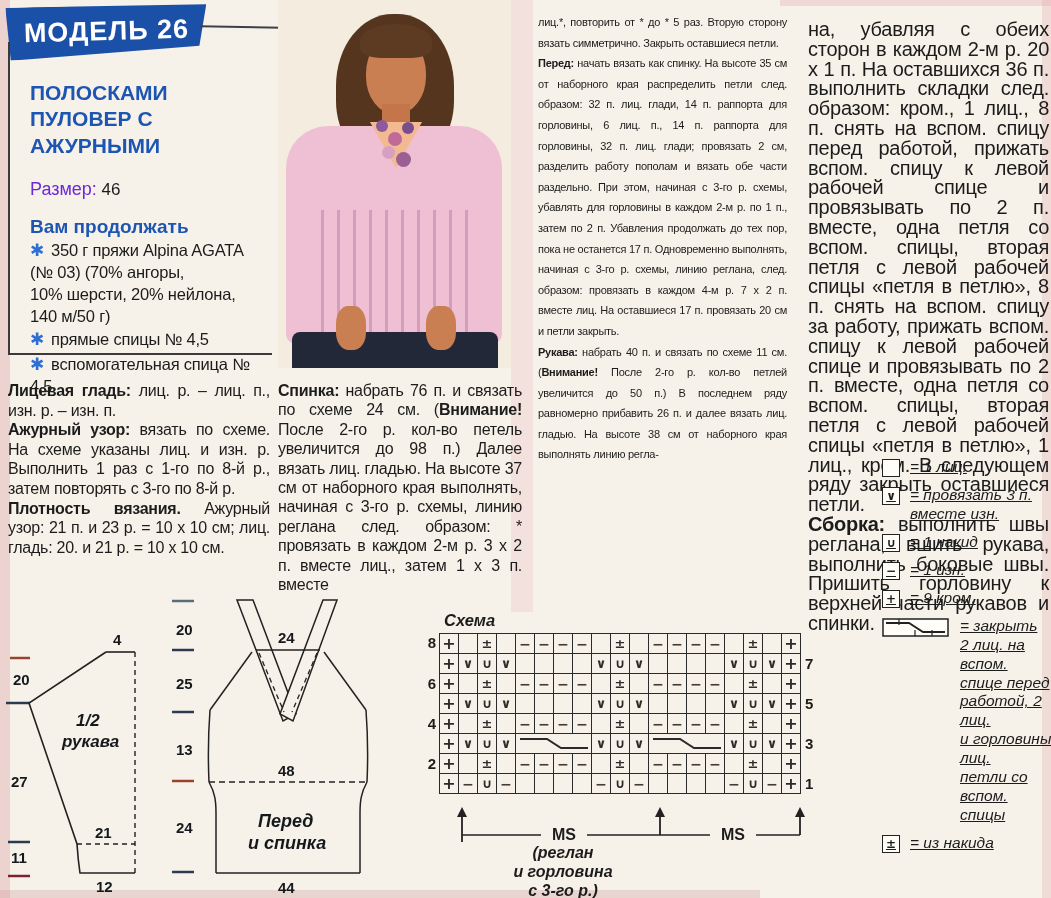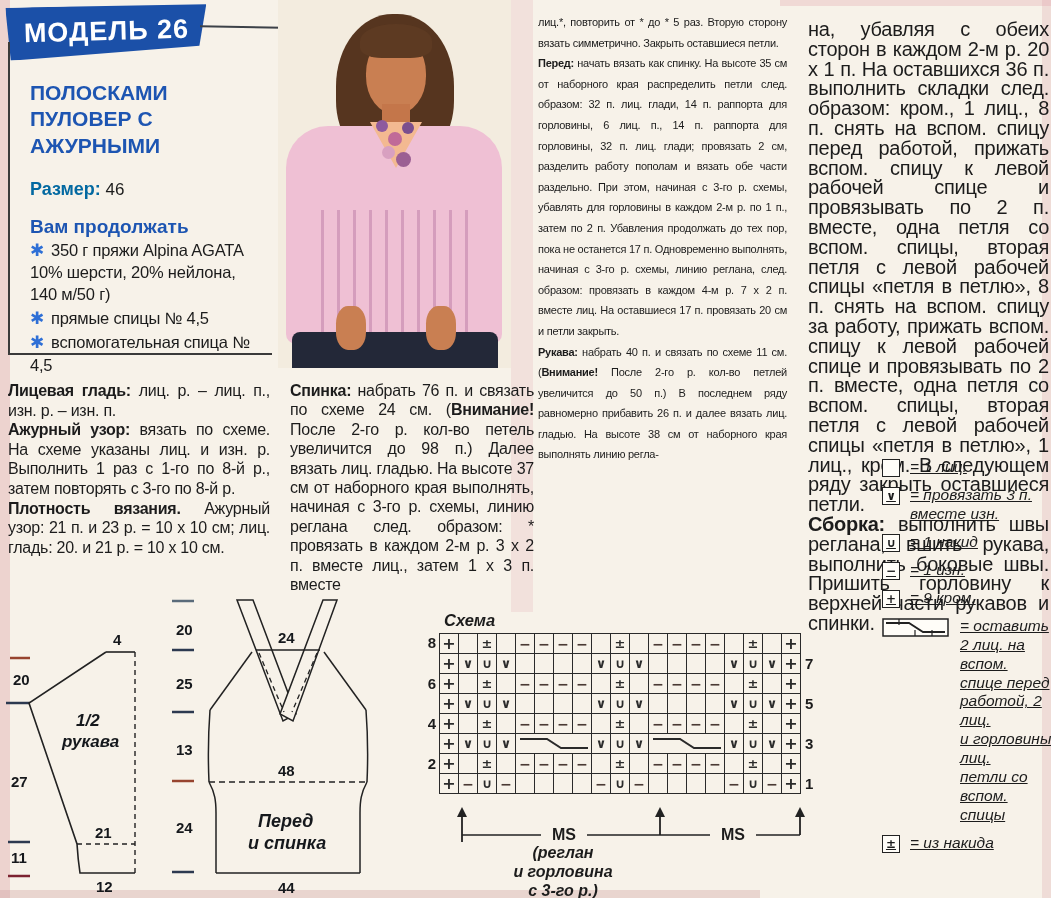--- a/index.html
+++ b/index.html
@@ -10,21 +10,21 @@
   
   #banner{position:absolute;left:6px;top:5px;width:201px;height:53px;background:#1b50a8;
     transform:rotate(-1.6deg);clip-path:polygon(0 0,100% 4%,96% 82%,2% 100%);
     display:flex;align-items:center;justify-content:center;}
   #banner .t{color:#fff;font-size:27px;font-weight:800;letter-spacing:1px;}
   #banner-line{position:absolute;left:200px;top:26px;width:82px;height:2px;background:#3c4148;transform:rotate(1deg);}
   
   #sidebar{position:absolute;left:8px;top:42px;width:264px;height:313px;border-left:2px solid #3a3a3a;border-bottom:2px solid #3a3a3a;box-sizing:border-box;padding:38px 8px 0 20px;}
   .side-title{color:#1d55b2;font-size:21px;font-weight:800;line-height:1.25;}
   .size-row{margin-top:20px;font-size:17px;}
-  .size-label{color:#0369a1;font-weight:700;font-size:18px;}
+  .size-label{color:#6d28d9;font-weight:400;font-size:18px;}
   .need-title{margin-top:16px;color:#1d55b2;font-weight:800;font-size:19px;}
   .mat{margin-top:2px;}
   .matline{font-size:16.5px;line-height:1.32;letter-spacing:-0.2px;}
   .bullet{color:#2e6fd6;font-size:17px;margin-right:7px;}
   
   #photo{position:absolute;left:278px;top:0;width:233px;height:368px;background:#f3ecdf;overflow:hidden;}
   #photo .hairback{position:absolute;left:58px;top:14px;width:118px;height:150px;background:#56351f;border-radius:48% 48% 42% 42%;}
   #photo .face{position:absolute;left:88px;top:36px;width:60px;height:78px;background:#c97f52;border-radius:48%;}
   #photo .fringe{position:absolute;left:82px;top:24px;width:72px;height:34px;background:#5d3a22;border-radius:50% 50% 30% 30%;}
   #photo .neck{position:absolute;left:104px;top:104px;width:28px;height:34px;background:#c4764a;}
@@ -88,20 +88,21 @@
       <div>ПУЛОВЕР С АЖУРНЫМИ</div>
     </div>
     <div class="size-row">
       <span class="size-label">Размер:</span>
       <span>46</span>
     </div>
     <div class="need-title">Вам продолжать</div>
     <div>
         <div class="mat">
           <div class="matline"><span class="bullet">✱</span><span>350 г пряжи  Alpina AGATA</span></div>
+          <div class="matline"><span>(№ 03)  (70% ангоры,</span></div>
           <div class="matline"><span>10% шерсти, 20% нейлона,</span></div>
           <div class="matline"><span>140 м/50 г)</span></div>
         </div>
         <div class="mat">
           <div class="matline"><span class="bullet">✱</span><span>прямые спицы № 4,5</span></div>
         </div>
         <div class="mat">
           <div class="matline"><span class="bullet">✱</span><span>вспомогательная спица № 4,5</span></div>
         </div>
       </div>
@@ -124,21 +125,21 @@
     <div class="hand" style="left:58px;"></div>
     <div class="hand" style="left:148px;"></div>
   </div>
 
   <div class="tcol" style="left:8px;top:381px;width:262px;font-size:16px;line-height:19.6px;">
       <div class="para"><span class="b">Лицевая гладь:</span><span> лиц. р. – лиц. п., изн. р. – изн. п.</span></div>
       <div class="para"><span class="b">Ажурный узор:</span><span> вязать по схеме. На схеме указаны лиц. и изн. р. Выполнить 1 раз с 1-го по 8-й р., затем повторять с 3-го по 8-й р.</span></div>
       <div class="para"><span class="b">Плотность вязания.</span><span> Ажурный узор: 21 п. и 23 р. = 10 х 10 см; лиц. гладь: 20. и 21 р. = 10 х 10 см.</span></div>
     </div>
 
-  <div class="tcol" style="left:278px;top:381px;width:244px;font-size:16px;line-height:19.4px;margin-left:12px;">
+  <div class="tcol" style="left:278px;top:381px;width:244px;font-size:16px;line-height:19.4px;">
       <div class="para"><span class="b">Спинка:</span><span> набрать 76 п. и связать по схеме 24 см. (</span><span class="b">Внимание!</span><span> После 2-го р. кол-во петель увеличится до 98 п.) Далее вязать лиц. гладью. На высоте 37 см от наборного края выполнять, начиная с 3-го р. схемы, линию реглана след. образом: * провязать в каждом 2-м р. 3 х 2 п. вместе лиц., затем 1 х 3 п. вместе</span></div>
     </div>
 
   <div class="tcol" style="left:538px;top:12px;width:249px;">
       <div class="para"><span>лиц.*,  повторить от * до *  5 раз. Вторую сторону вязать симметрично. Закрыть оставшиеся петли.</span></div>
       <div class="para"><span class="b">Перед:</span><span> начать вязать как спинку. На высоте 35 см от наборного края распределить петли след. образом: 32 п. лиц. глади, 14 п. раппорта для горловины, 6 лиц. п., 14 п. раппорта для горловины, 32 п. лиц. глади; провязать 2 см, разделить работу пополам и вязать обе части раздельно. При этом, начиная с 3-го р. схемы, убавлять для горловины  в каждом 2-м р. по 1 п., затем по 2 п. Убавления продолжать до тех пор, пока не останется 17 п. Одновременно выполнять, начиная с 3-го р. схемы, линию реглана, след. образом: провязать в каждом 4-м р. 7 х 2 п. вместе лиц. На оставшиеся 17 п. провязать 20 см и петли закрыть.</span></div>
       <div class="para"><span class="b">Рукава:</span><span> набрать 40 п. и связать по схеме 11 см. (</span><span class="b">Внимание!</span><span> После 2-го р. кол-во петлей увеличится до 50 п.) В последнем ряду равномерно прибавить 26 п. и далее вязать лиц. гладью. На высоте 38 см от наборного края выполнять линию регла-</span></div>
     </div>
 
   <div class="tcol" style="left:808px;top:20px;width:241px;font-size:20px;line-height:19.8px;">
@@ -417,21 +418,21 @@
         </div>
         <div class="litem">
           <div class="lsym"><svg width="68" height="20" viewBox="0 0 68 20">
               <rect x="1" y="1" width="65" height="17" fill="#fffdf8" stroke="#222" stroke-width="1.5"></rect>
               <line x1="17" y1="1" x2="17" y2="7" stroke="#222" stroke-width="1.2"></line>
               <line x1="33" y1="12" x2="33" y2="18" stroke="#222" stroke-width="1.2"></line>
               <line x1="50" y1="12" x2="50" y2="18" stroke="#222" stroke-width="1.2"></line>
               <path d="M4 5 H27 L41 14 H63" fill="none" stroke="#222" stroke-width="1.8"></path>
             </svg></div>
           <div class="ltext">
-            <div>= оставить</div>
+            <div>= закрыть</div>
             <div>2 лиц. на вспом.</div>
             <div>спице перед</div>
             <div>работой, 2 лиц.</div>
             <div>и горловины лиц.</div>
             <div>петли со вспом.</div>
             <div>спицы</div>
           </div>
         </div>
         <div class="litem">
           <div class="lsym">

